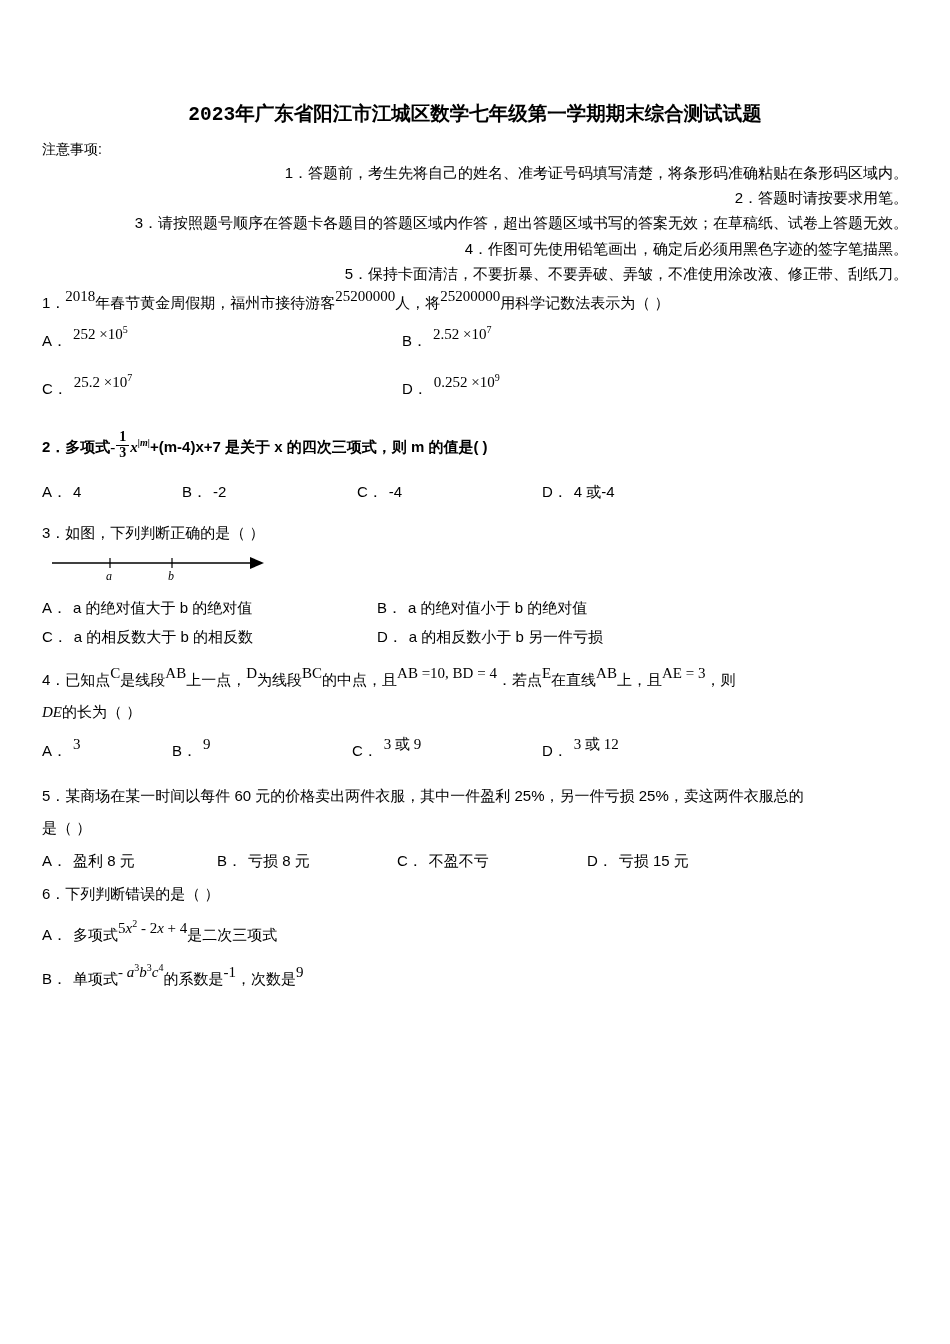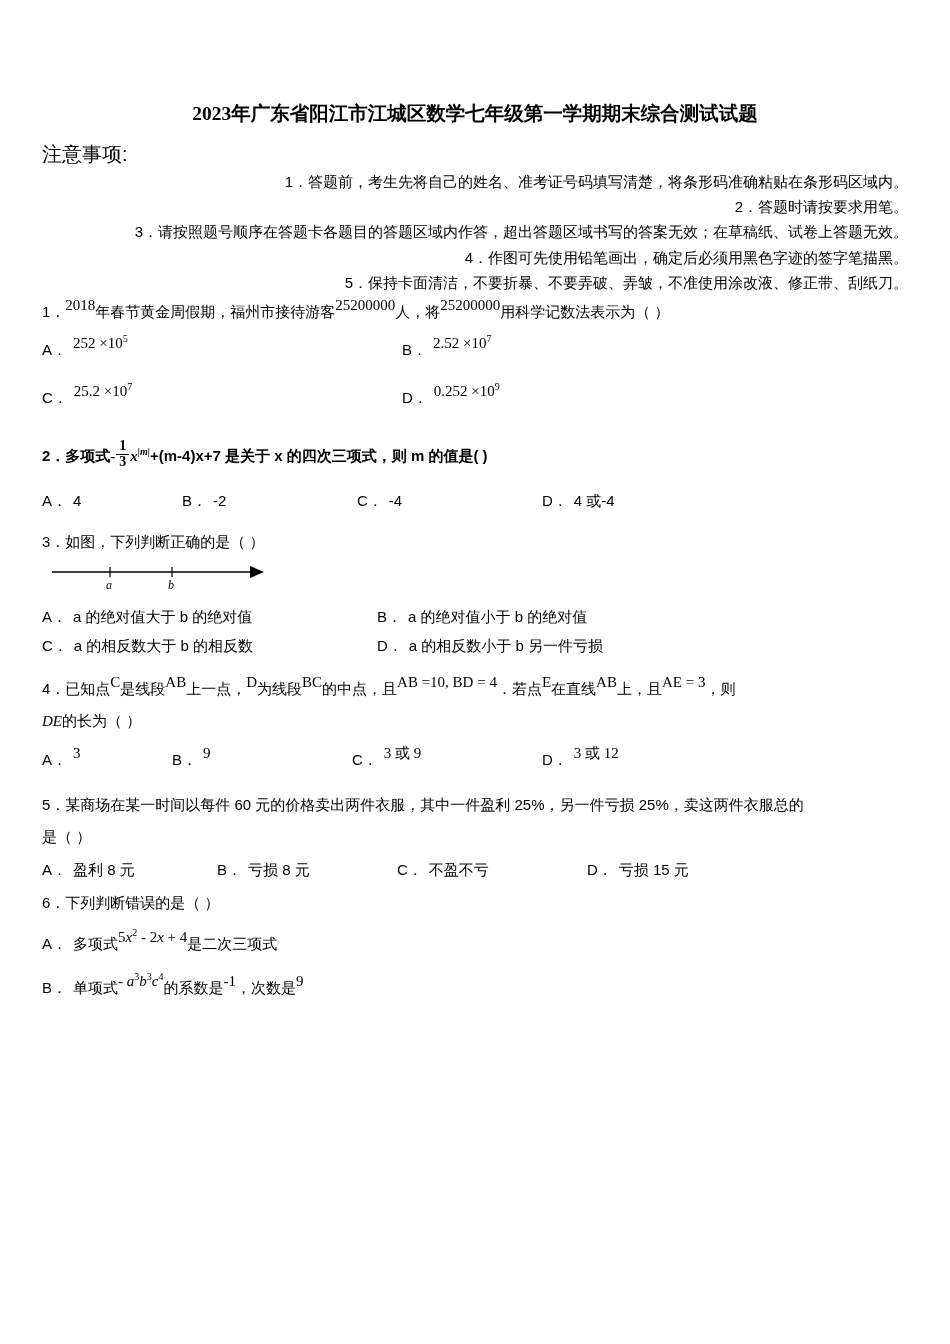--- a/index.html
+++ b/index.html
@@ -25,27 +25,27 @@
   .inner {
     position: absolute;
     left: 42px;
     top: 100px;
     width: 866px;
   }
   .doc-title {
     text-align: center;
     font-size: 19.5px;
     font-weight: bold;
-    font-family: Liberation Serif, serif;
+    font-family: Liberation Mono, monospace;
     letter-spacing: 0px;
     margin: 0 0 14px 0;
     white-space: nowrap;
   }
   .notice-head {
-    font-size: 20px;
+    font-size: 14px;
     font-family: Liberation Sans, sans-serif;
     margin: 12px 0 4px 0;
   }
   .notice-item {
     font-size: 15px;
     font-family: "Liberation Sans", "DejaVu Sans", sans-serif;
     margin: 0 0 4.5px 0;
     line-height: 1.38;
     text-align: right;
   }

